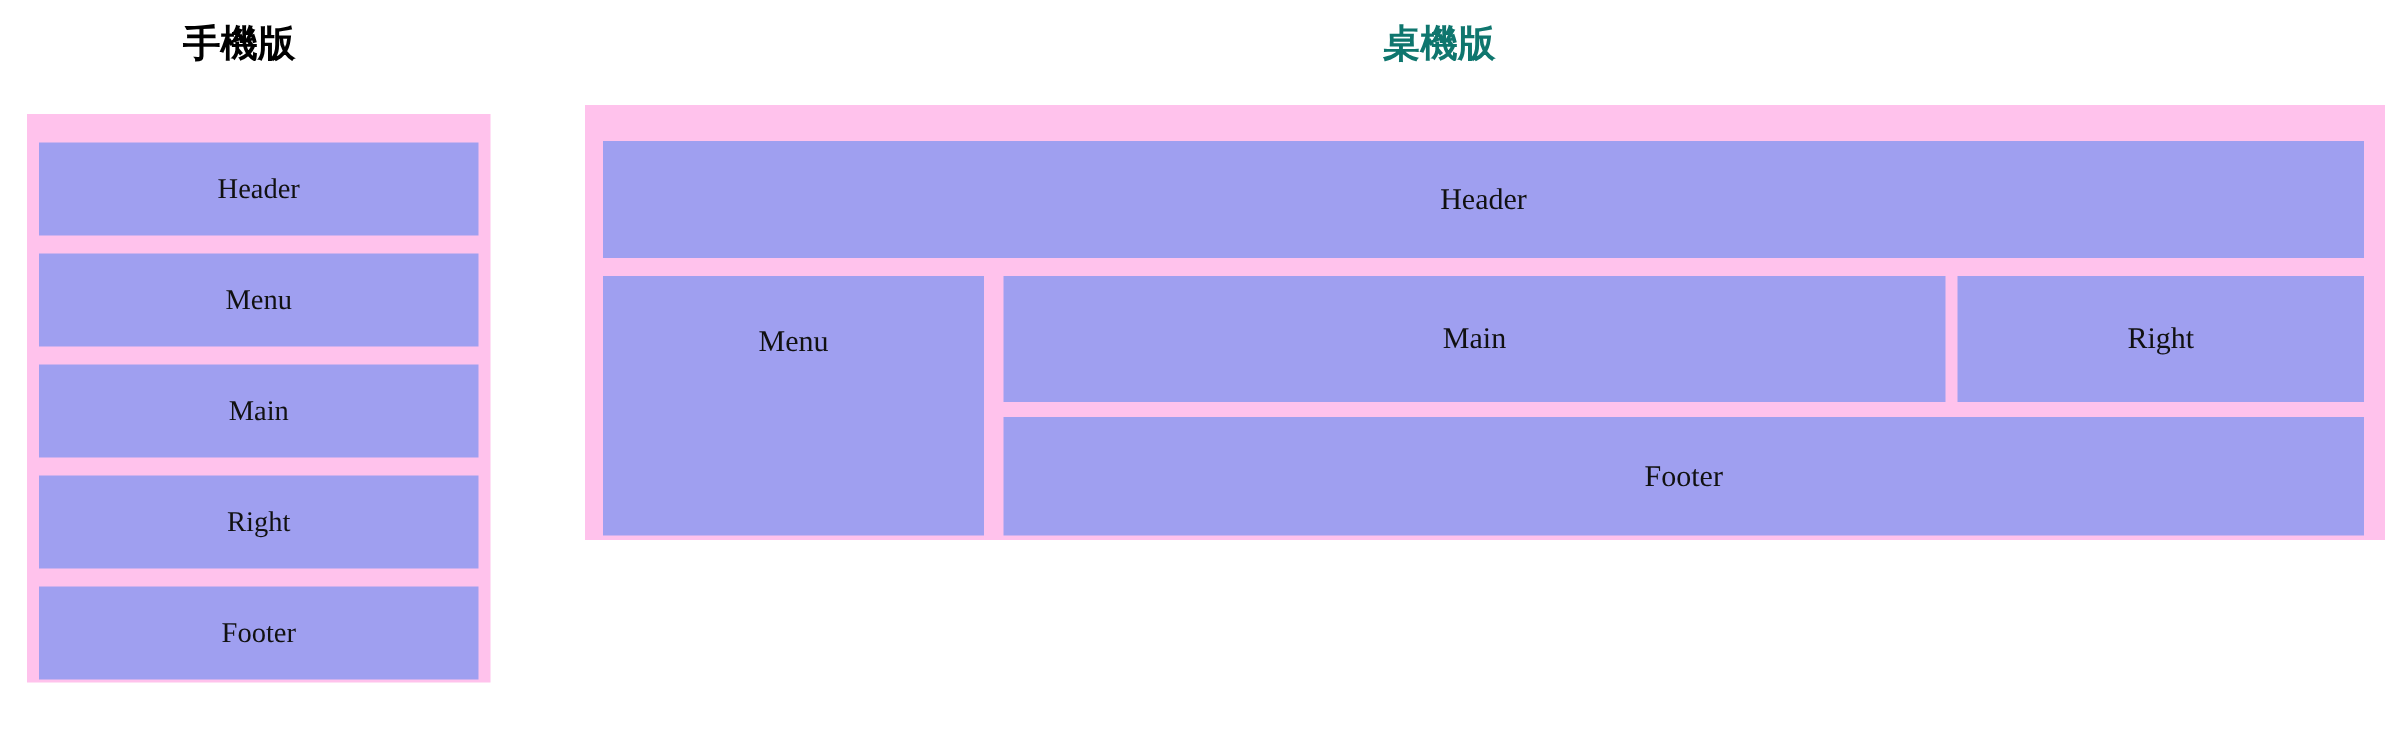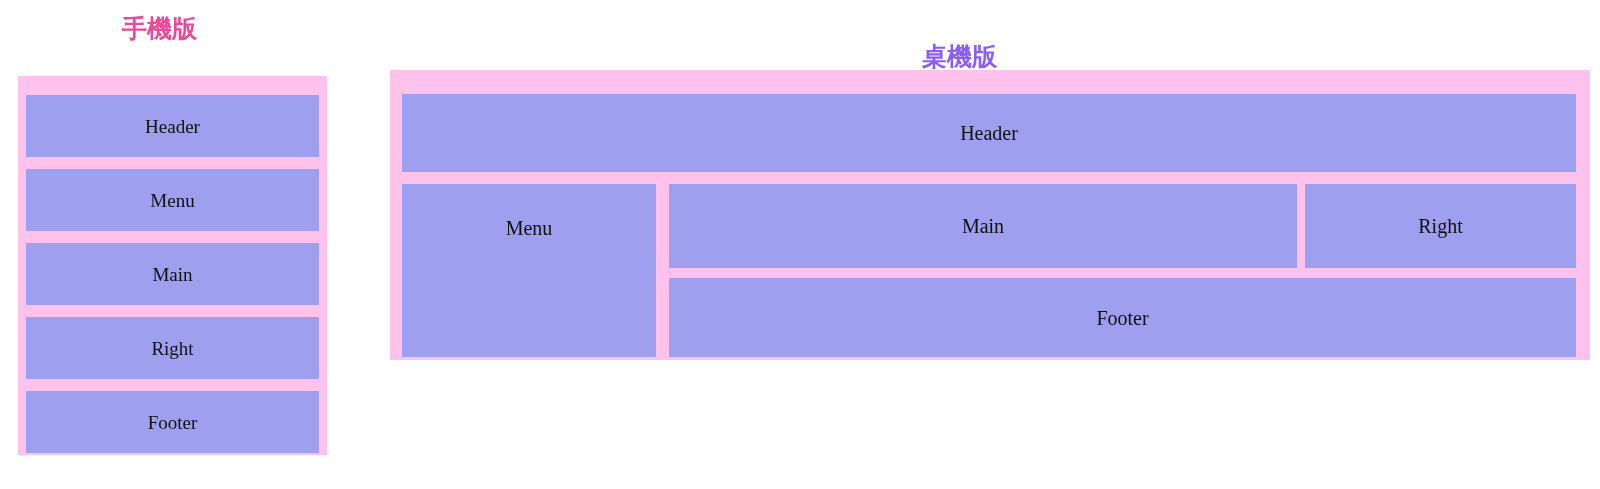--- a/index.html
+++ b/index.html
@@ -89,23 +89,23 @@
   #d-footer {
     left: 279px; top: 198px;
     width: 907px; height: 79px;
   }
   #d-main, #d-right, #d-footer, #d-header { font-size: 20px; }
   #d-menu { font-size: 20px; align-items: flex-start; padding-top: 34px; }
 </style>
 </head>
 <body style="--pink: #ffc2ec; --purple: #9f9ff0; background: rgb(255, 255, 255);">
 
-<h2 class="heading" id="heading-mobile" style="color: #ec4899;">手機版</h2>
+<h2 class="heading" id="heading-mobile" style="color: #000000;">手機版</h2>
 
-<h2 class="heading" id="heading-desktop" style="color: #8b5cf6; margin-top: 28px;">桌機版</h2>
+<h2 class="heading" id="heading-desktop" style="color: #0f766e;">桌機版</h2>
 
 <div class="pane" id="mobile-pane" style="background: rgb(255, 194, 236);">
 
   <div class="cell" id="m-header" style="background: rgb(159, 159, 240); color: rgb(17, 17, 17);">Header</div>
 
   <div class="cell" id="m-menu" style="background: rgb(159, 159, 240); color: rgb(17, 17, 17);">Menu</div>
 
   <div class="cell" id="m-main" style="background: rgb(159, 159, 240); color: rgb(17, 17, 17);">Main</div>
 
   <div class="cell" id="m-right" style="background: rgb(159, 159, 240); color: rgb(17, 17, 17);">Right</div>

